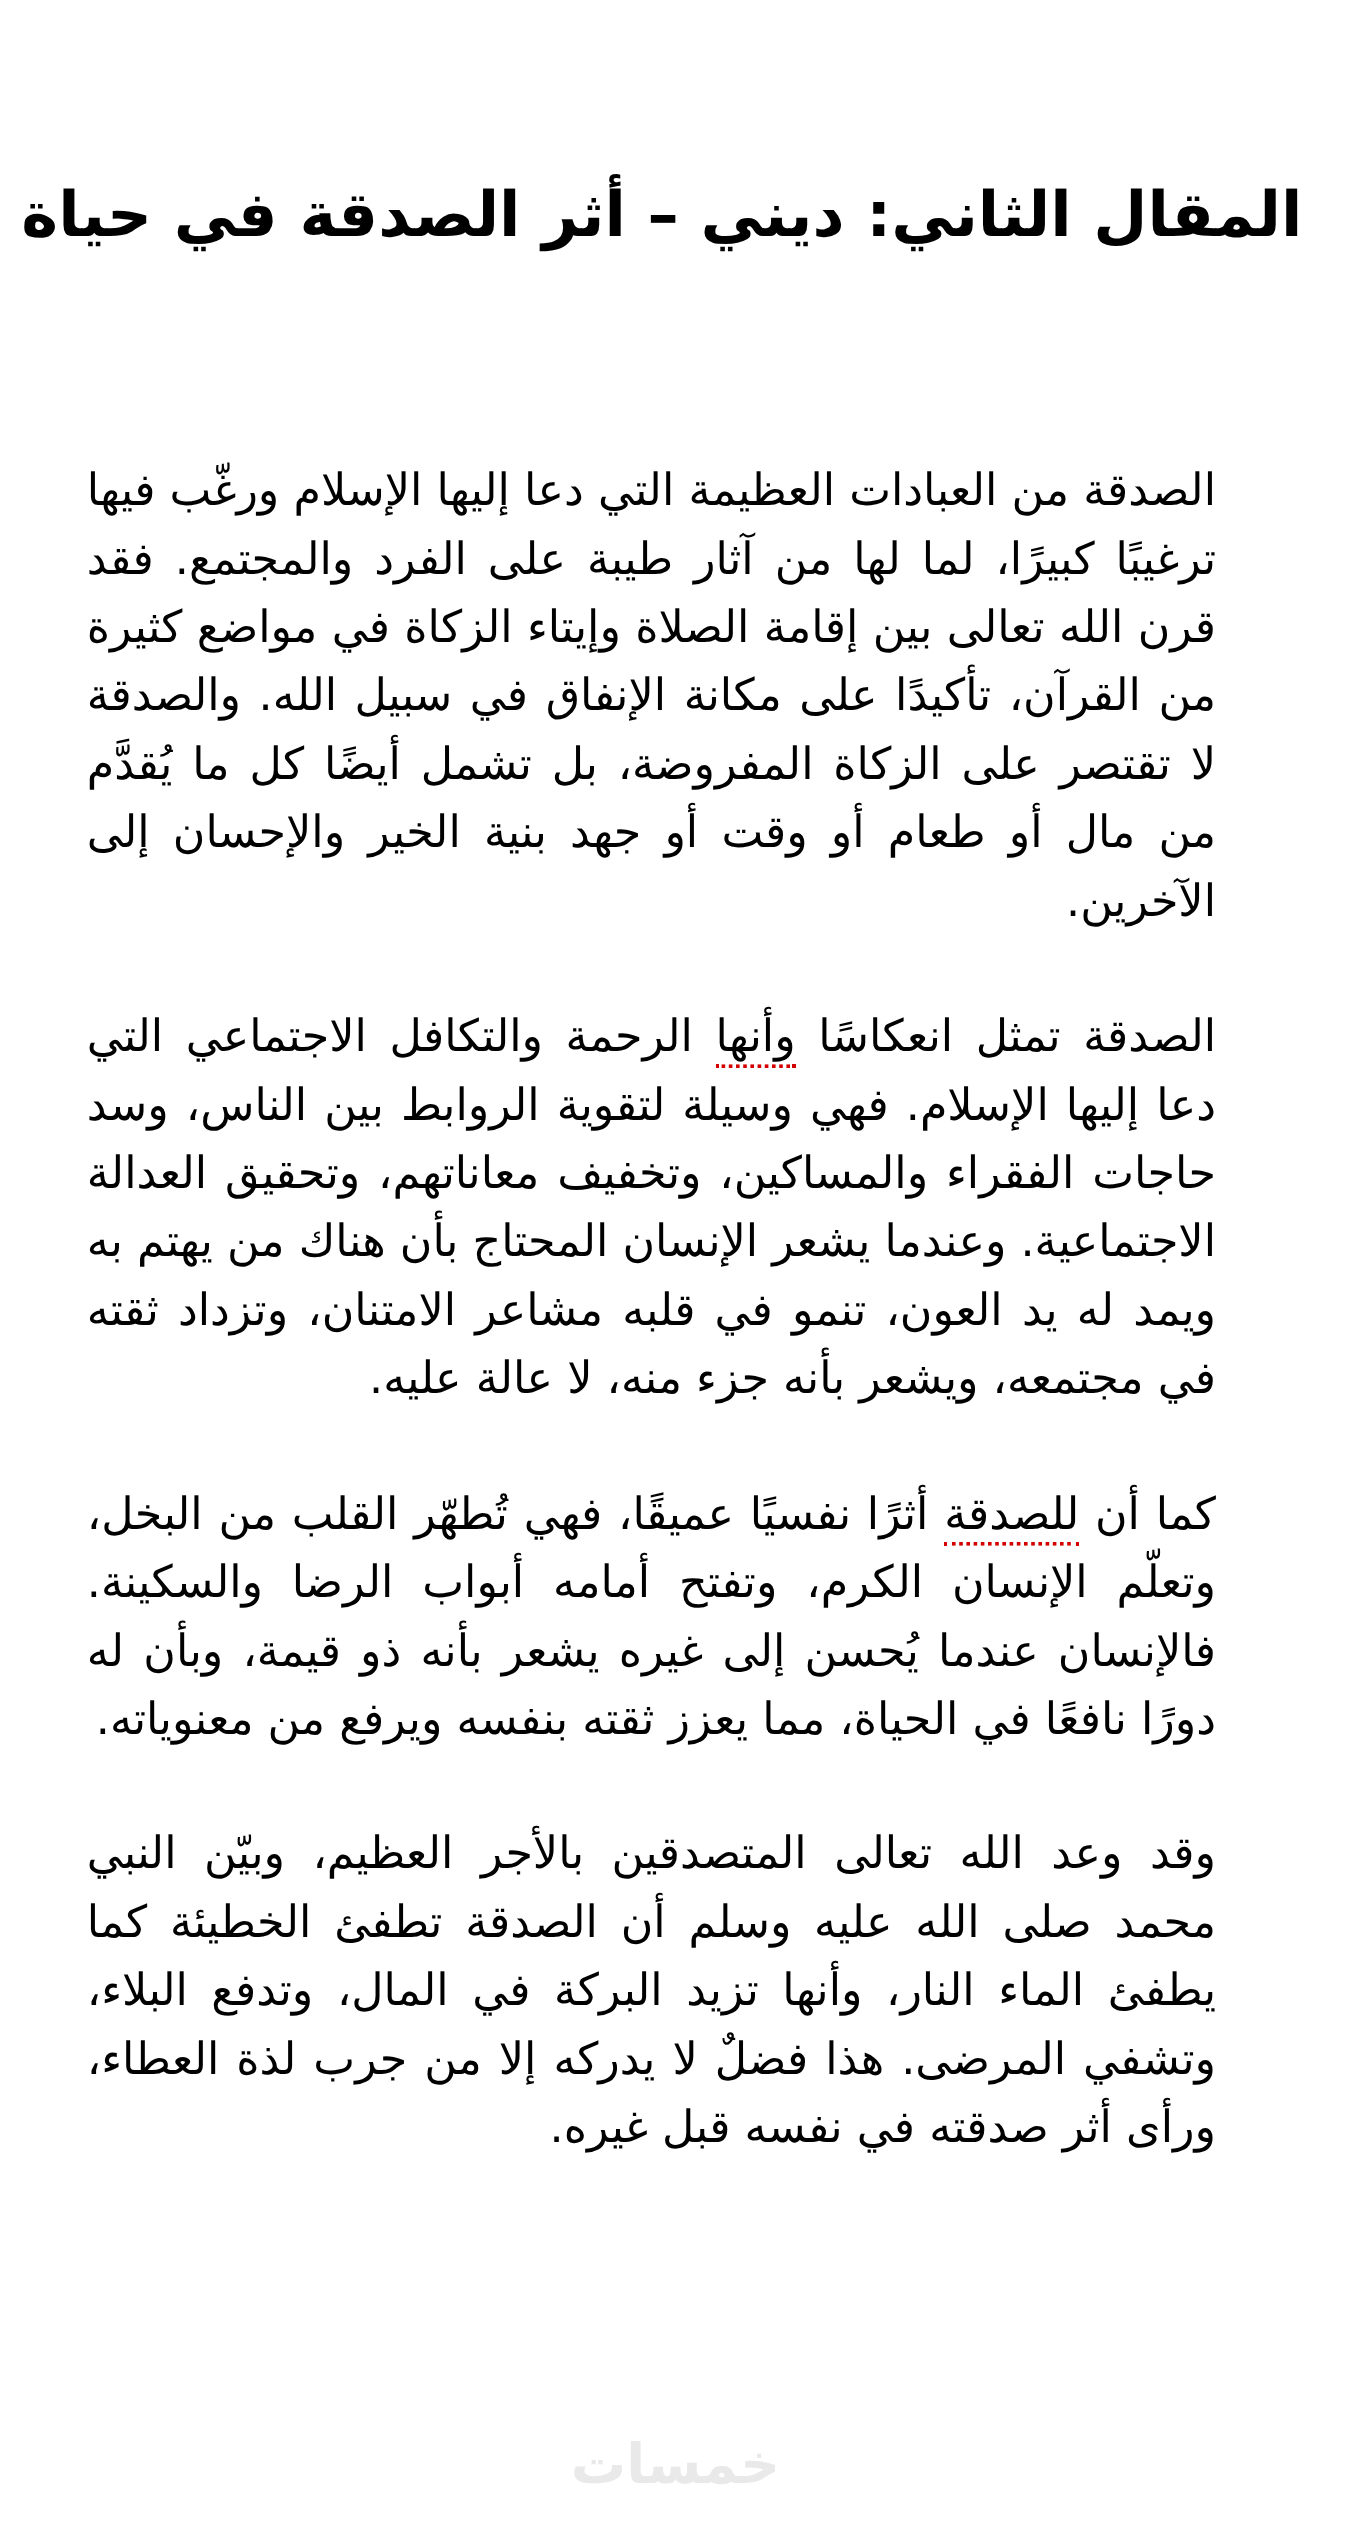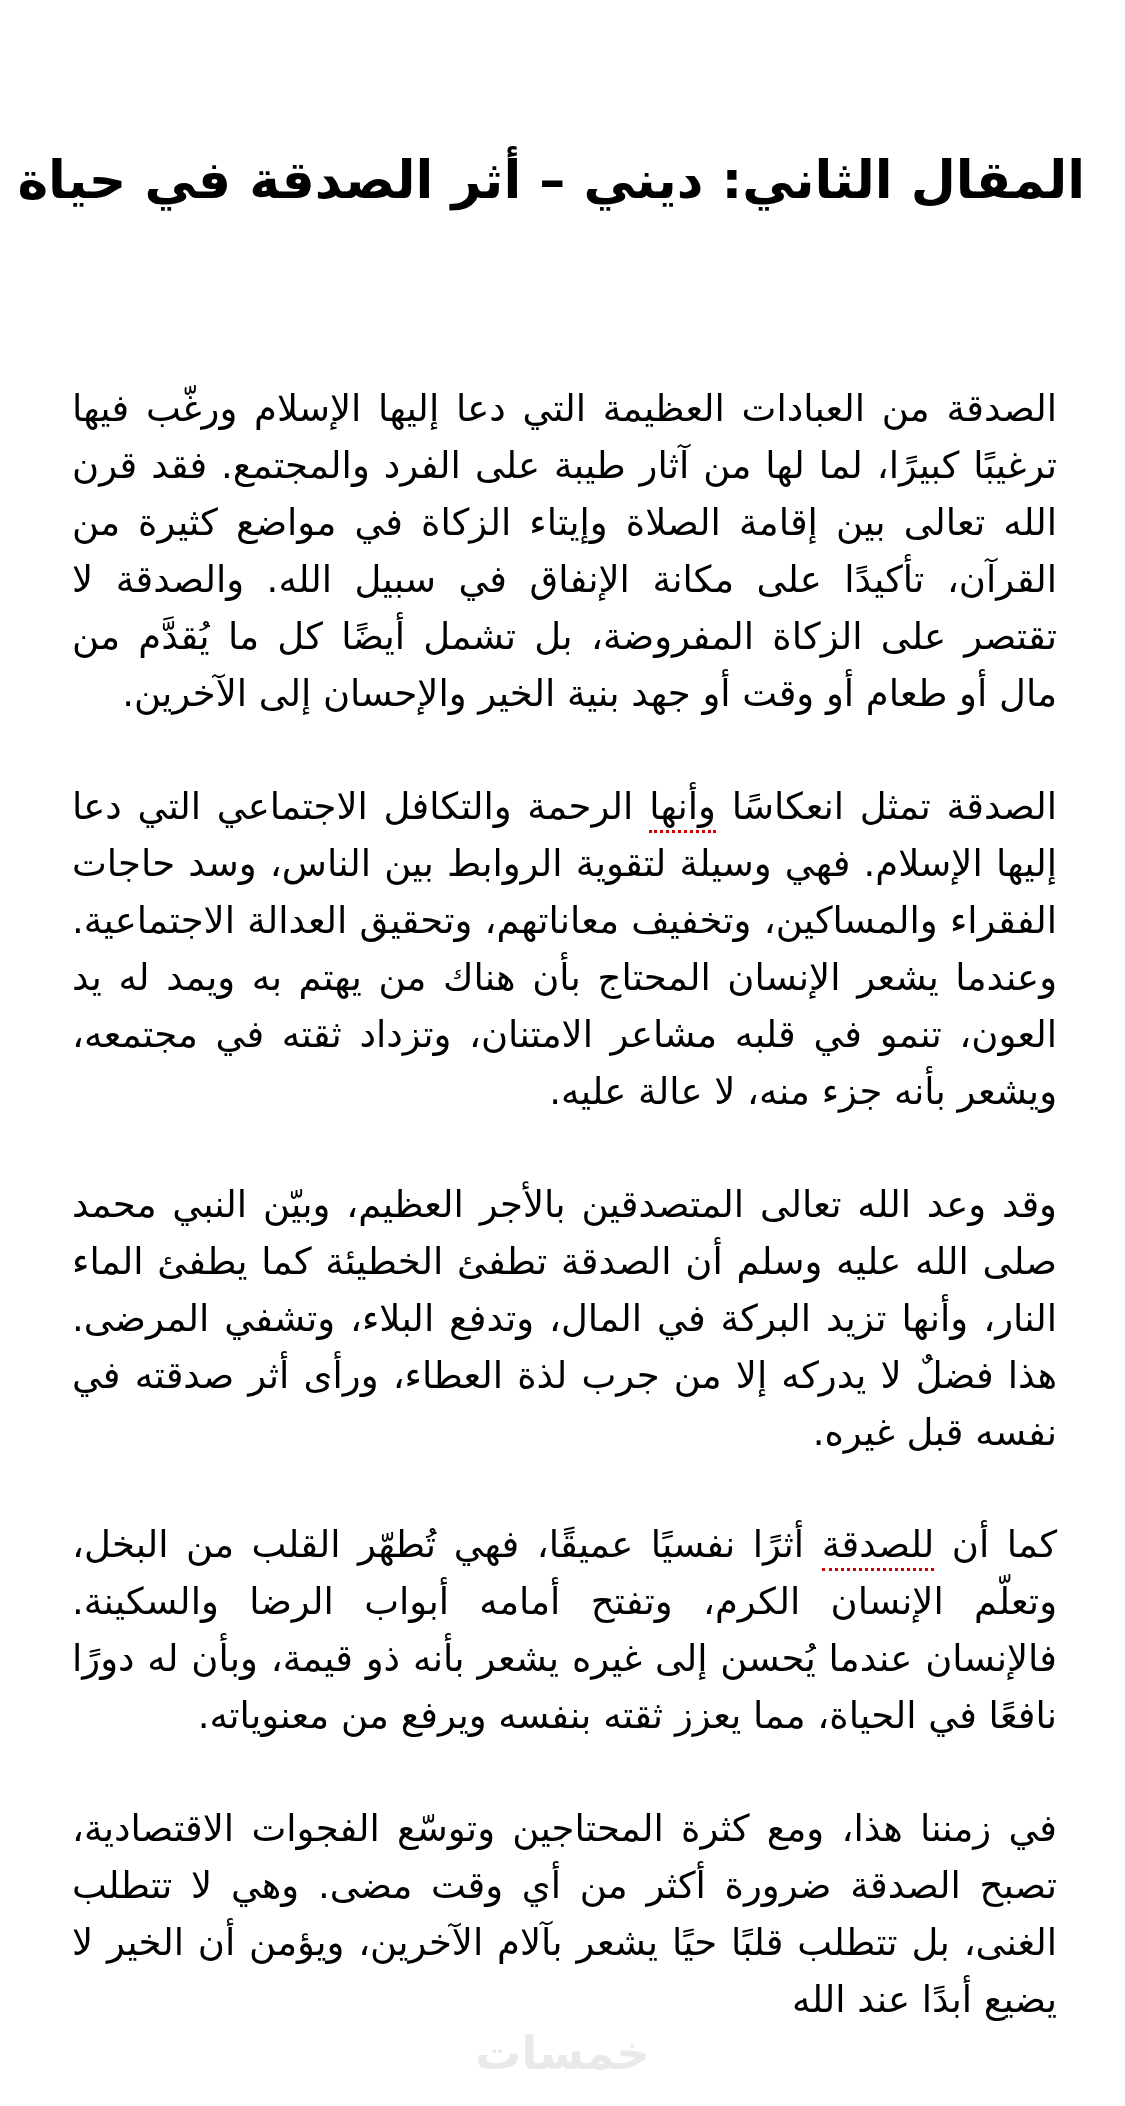--- a/index.html
+++ b/index.html
@@ -27,21 +27,21 @@
     margin:0;
     padding:148px 40px 0 40px;
     text-align:center;
     font-size:52px;
     line-height:1.25;
     font-weight:bold;
     color:var(--text);
     white-space:nowrap;
   }
   .body{
-    margin:168px 68px 0 72px;
+    margin:168px 112px 0 72px;
     color:var(--text);
     font-size:37px;
     line-height:1.54;
     text-align:justify;
     text-justify:inter-word;
   }
   .body p{
     margin:0 0 56px 0;
   }
   .misspelled{
@@ -63,19 +63,18 @@
 </style>
 </head>
 <body>
 
 <div class="page">
   <h1 class="title">المقال الثاني: ديني – أثر الصدقة في حياة المسلم</h1>
 
   <main class="body" id="paragraphs">
       <p>الصدقة من العبادات العظيمة التي دعا إليها الإسلام ورغّب فيها ترغيبًا كبيرًا، لما لها من آثار طيبة على الفرد والمجتمع. فقد قرن الله تعالى بين إقامة الصلاة وإيتاء الزكاة في مواضع كثيرة من القرآن، تأكيدًا على مكانة الإنفاق في سبيل الله. والصدقة لا تقتصر على الزكاة المفروضة، بل تشمل أيضًا كل ما يُقدَّم من مال أو طعام أو وقت أو جهد بنية الخير والإحسان إلى الآخرين.</p>
       <p>الصدقة تمثل انعكاسًا <span class="misspelled">وأنها</span> الرحمة والتكافل الاجتماعي التي دعا إليها الإسلام. فهي وسيلة لتقوية الروابط بين الناس، وسد حاجات الفقراء والمساكين، وتخفيف معاناتهم، وتحقيق العدالة الاجتماعية. وعندما يشعر الإنسان المحتاج بأن هناك من يهتم به ويمد له يد العون، تنمو في قلبه مشاعر الامتنان، وتزداد ثقته في مجتمعه، ويشعر بأنه جزء منه، لا عالة عليه.</p>
+      <p>كما أن <span class="misspelled">للصدقة</span> أثرًا نفسيًا عميقًا، فهي تُطهّر القلب من البخل، وتعلّم الإنسان الكرم، وتفتح أمامه أبواب الرضا والسكينة. فالإنسان عندما يُحسن إلى غيره يشعر بأنه ذو قيمة، وبأن له دورًا نافعًا في الحياة، مما يعزز ثقته بنفسه ويرفع من معنوياته.</p>
       <p>وقد وعد الله تعالى المتصدقين بالأجر العظيم، وبيّن النبي محمد صلى الله عليه وسلم أن الصدقة تطفئ الخطيئة كما يطفئ الماء النار، وأنها تزيد البركة في المال، وتدفع البلاء، وتشفي المرضى. هذا فضلٌ لا يدركه إلا من جرب لذة العطاء، ورأى أثر صدقته في نفسه قبل غيره.</p>
-      <p>كما أن <span class="misspelled">للصدقة</span> أثرًا نفسيًا عميقًا، فهي تُطهّر القلب من البخل، وتعلّم الإنسان الكرم، وتفتح أمامه أبواب الرضا والسكينة. فالإنسان عندما يُحسن إلى غيره يشعر بأنه ذو قيمة، وبأن له دورًا نافعًا في الحياة، مما يعزز ثقته بنفسه ويرفع من معنوياته.</p>
-      <p>في زمننا هذا، ومع كثرة المحتاجين وتوسّع الفجوات الاقتصادية، تصبح الصدقة ضرورة أكثر من أي وقت مضى. وهي لا تتطلب الغنى، بل تتطلب قلبًا حيًا يشعر بآلام الآخرين، ويؤمن أن الخير لا يضيع أبدًا عند الله</p>
     </main>
 
   <div class="watermark">خمسات</div>
 </div>
 
 </body></html>

